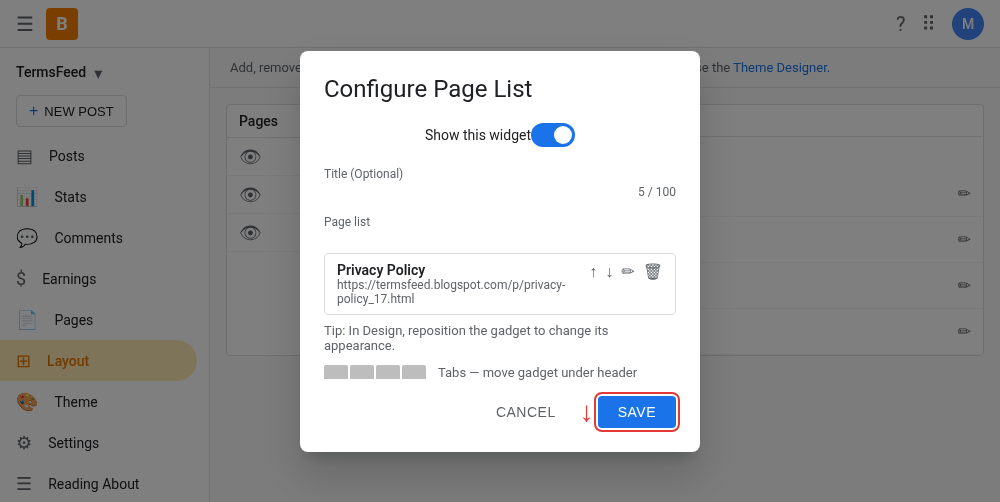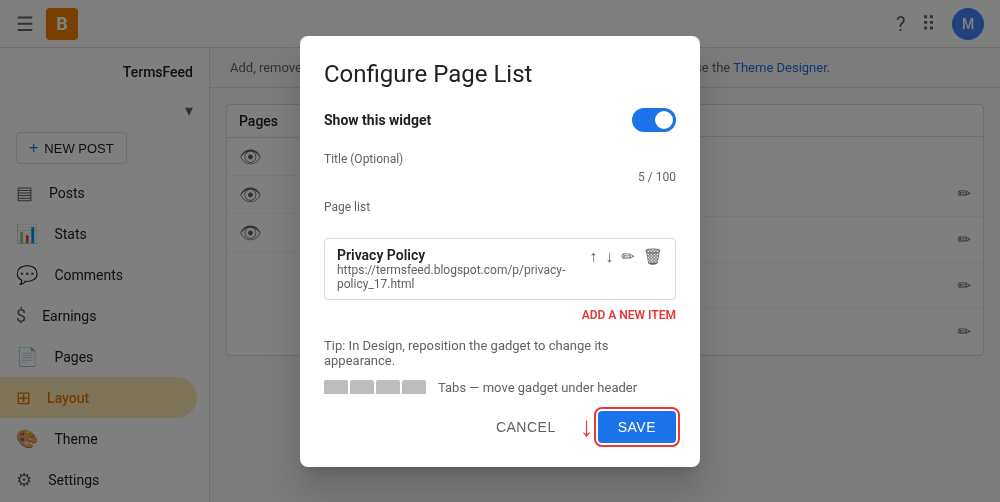--- a/index.html
+++ b/index.html
@@ -48,26 +48,25 @@
       width: 210px;
       background: #fff;
       border-right: 1px solid #e0e0e0;
       padding: 8px 0;
       flex-shrink: 0;
       overflow-y: auto;
     }
     .blog-title {
       padding: 8px 16px 12px;
       display: flex;
-      align-items: flex-end;
-      gap: 21px;
-      font-size: 14px;
-      color: #202124;
-      font-weight: 500;
-      flex-direction: column;
+      align-items: flex-start;
+      gap: 8px;
+      font-size: 14px;
+      color: #202124;
+      font-weight: 500;
     }
     .blog-title-arrow { color: #5f6368; font-size: 16px; }
     .new-post-btn {
       margin: 0 16px 8px;
       display: flex;
       align-items: center;
       gap: 6px;
       background: #fff;
       border: 1px solid #dadce0;
       border-radius: 4px;
@@ -180,23 +179,22 @@
     }
     .dialog-title {
       font-size: 24px;
       color: #202124;
       font-weight: 400;
       margin-bottom: 20px;
     }
     .toggle-row {
       display: flex;
       align-items: center;
-      justify-content: space-between;
+      justify-content: center;
       margin-bottom: 20px;
-      font-weight: bold;
     }
     .toggle-label { font-size: 14px; color: #202124; }
     .toggle {
       width: 44px; height: 24px;
       background: #1a73e8;
       border-radius: 12px;
       position: relative;
       cursor: pointer;
     }
     .toggle::after {
@@ -466,21 +464,20 @@
         </div>
         <div class="page-list-item-actions" style="float:none; margin-top:0;">
           <span class="action-icon">↑</span>
           <span class="action-icon">↓</span>
           <span class="action-icon">✏</span>
           <span class="action-icon">🗑</span>
         </div>
       </div>
     </div>
 
-    <div class="add-item-link">ADD A NEW ITEM</div>
 
     <div class="tip-section">
       <div class="tip-text">Tip: In Design, reposition the gadget to change its appearance.</div>
       <div class="tip-row">
         <div class="tip-icon-tabs">
           <div class="tip-tab"></div>
           <div class="tip-tab"></div>
           <div class="tip-tab"></div>
           <div class="tip-tab"></div>
         </div>

